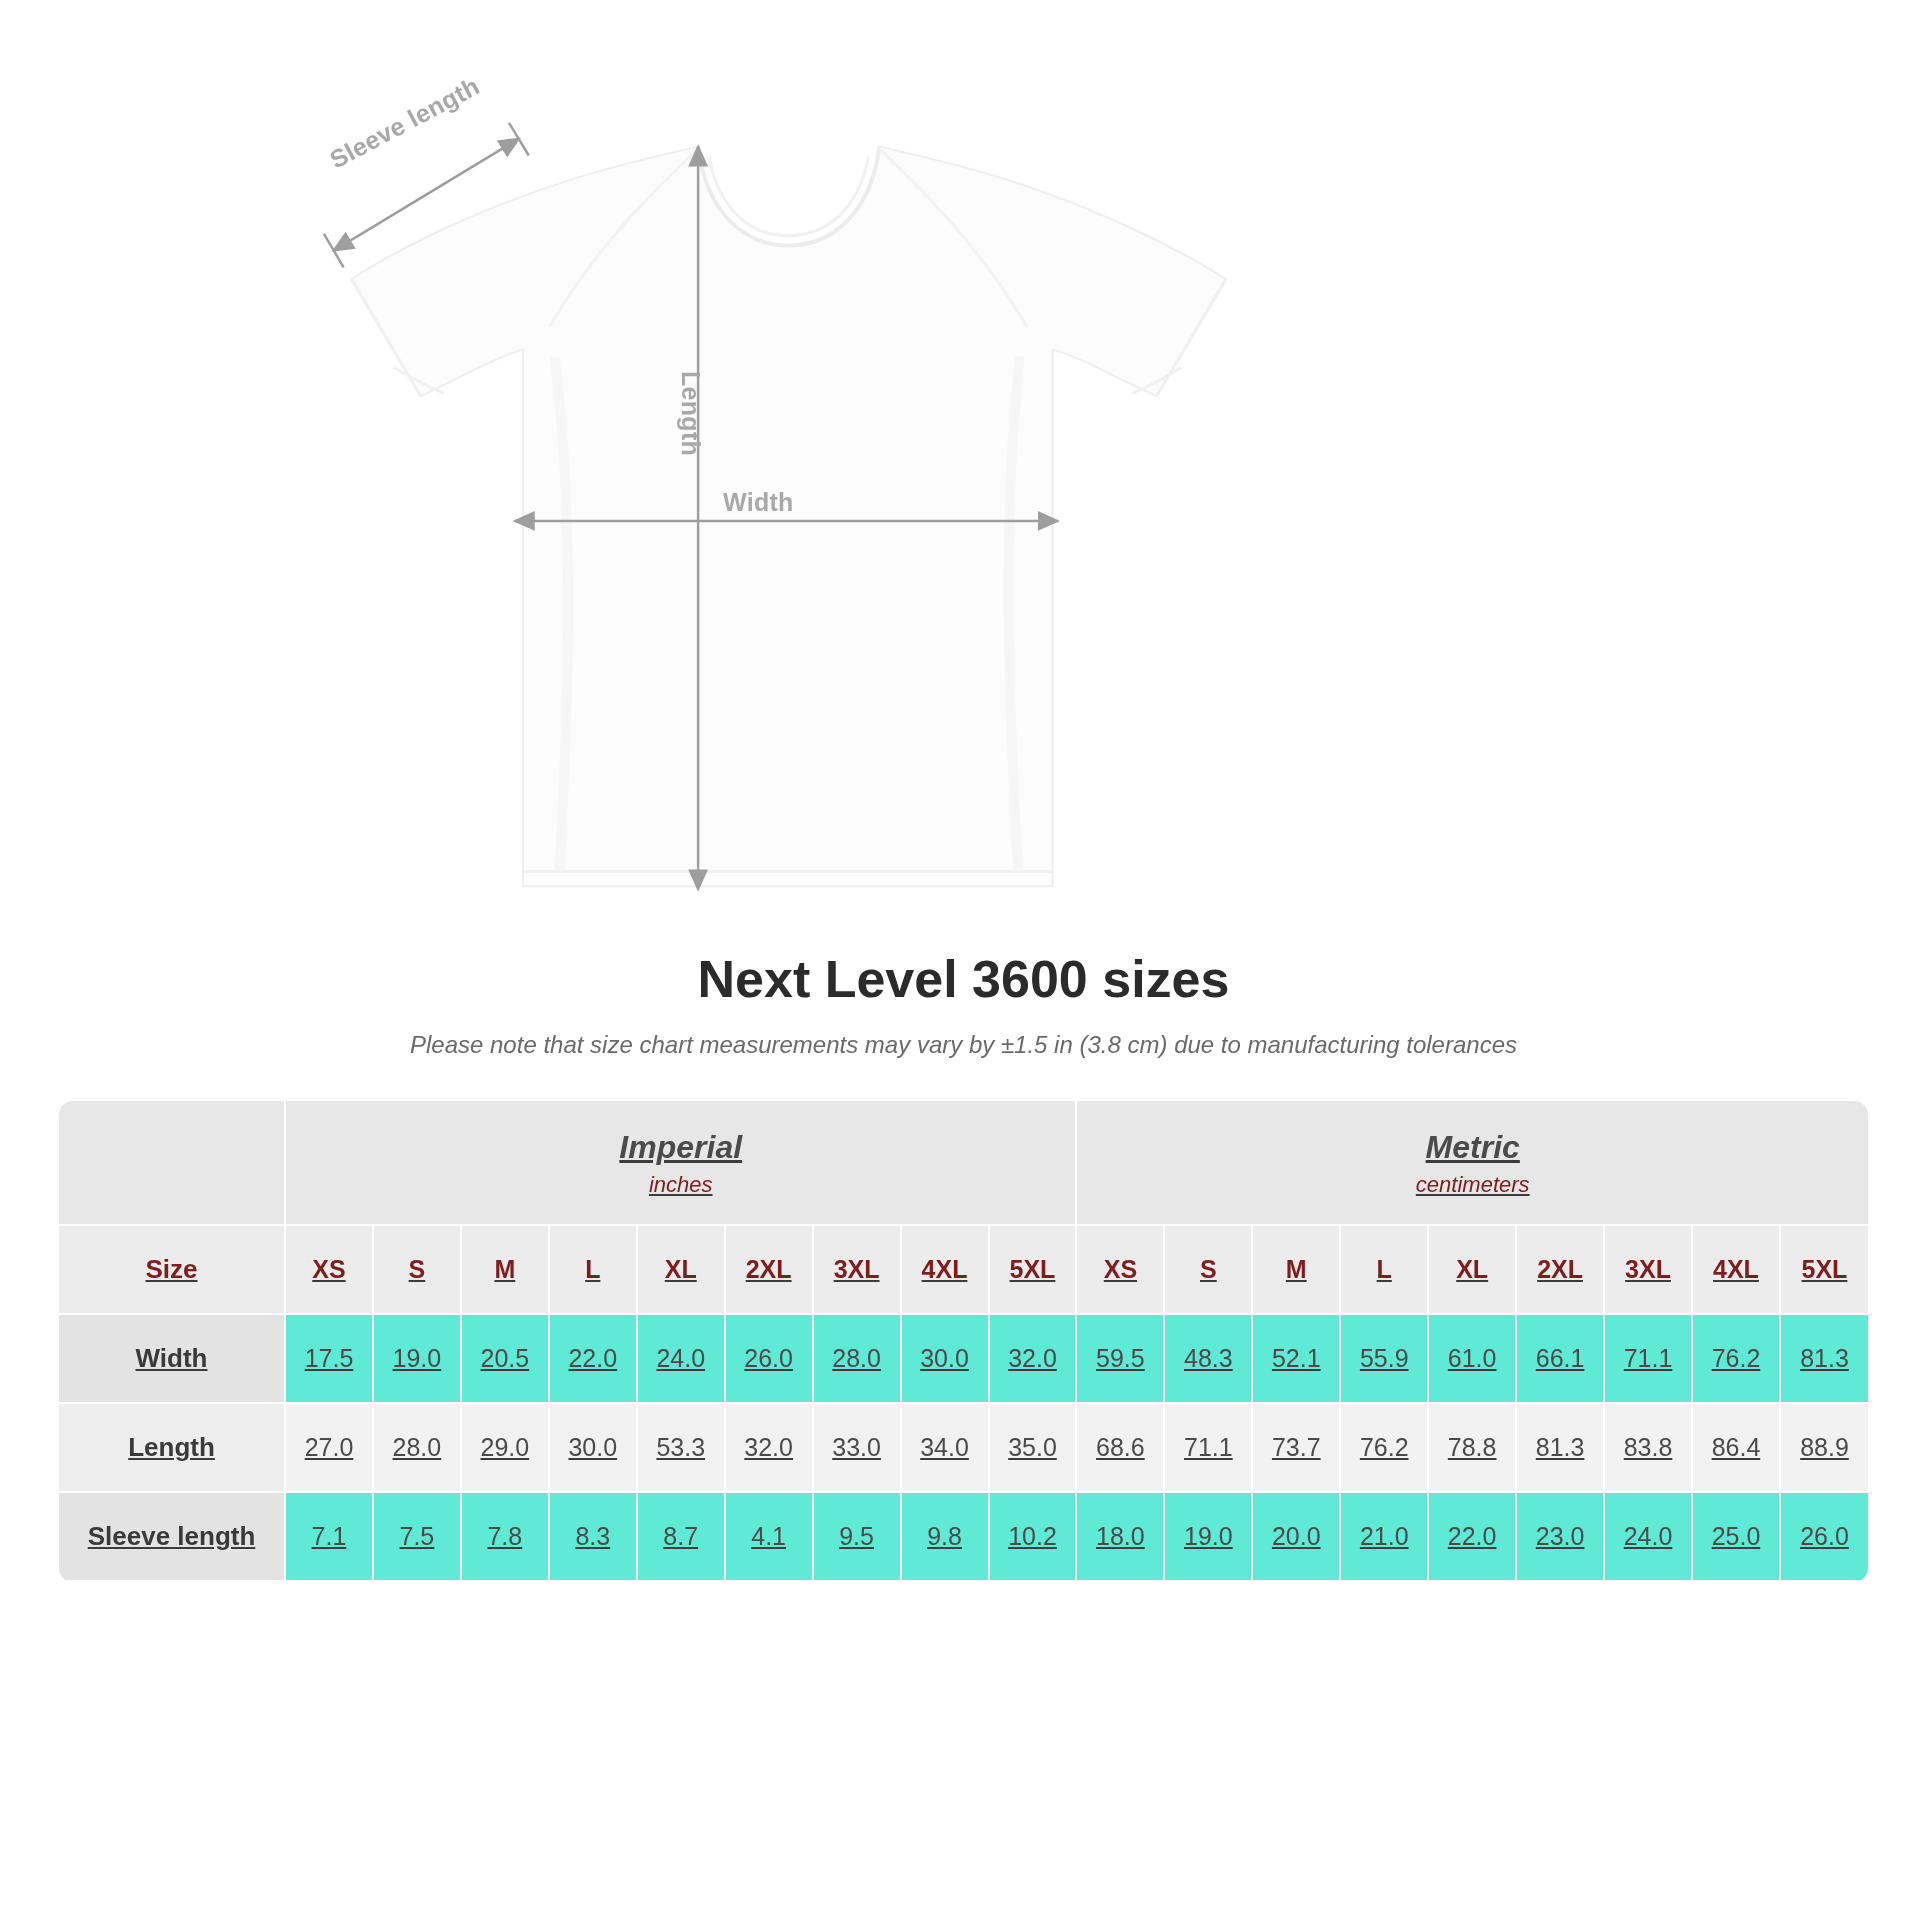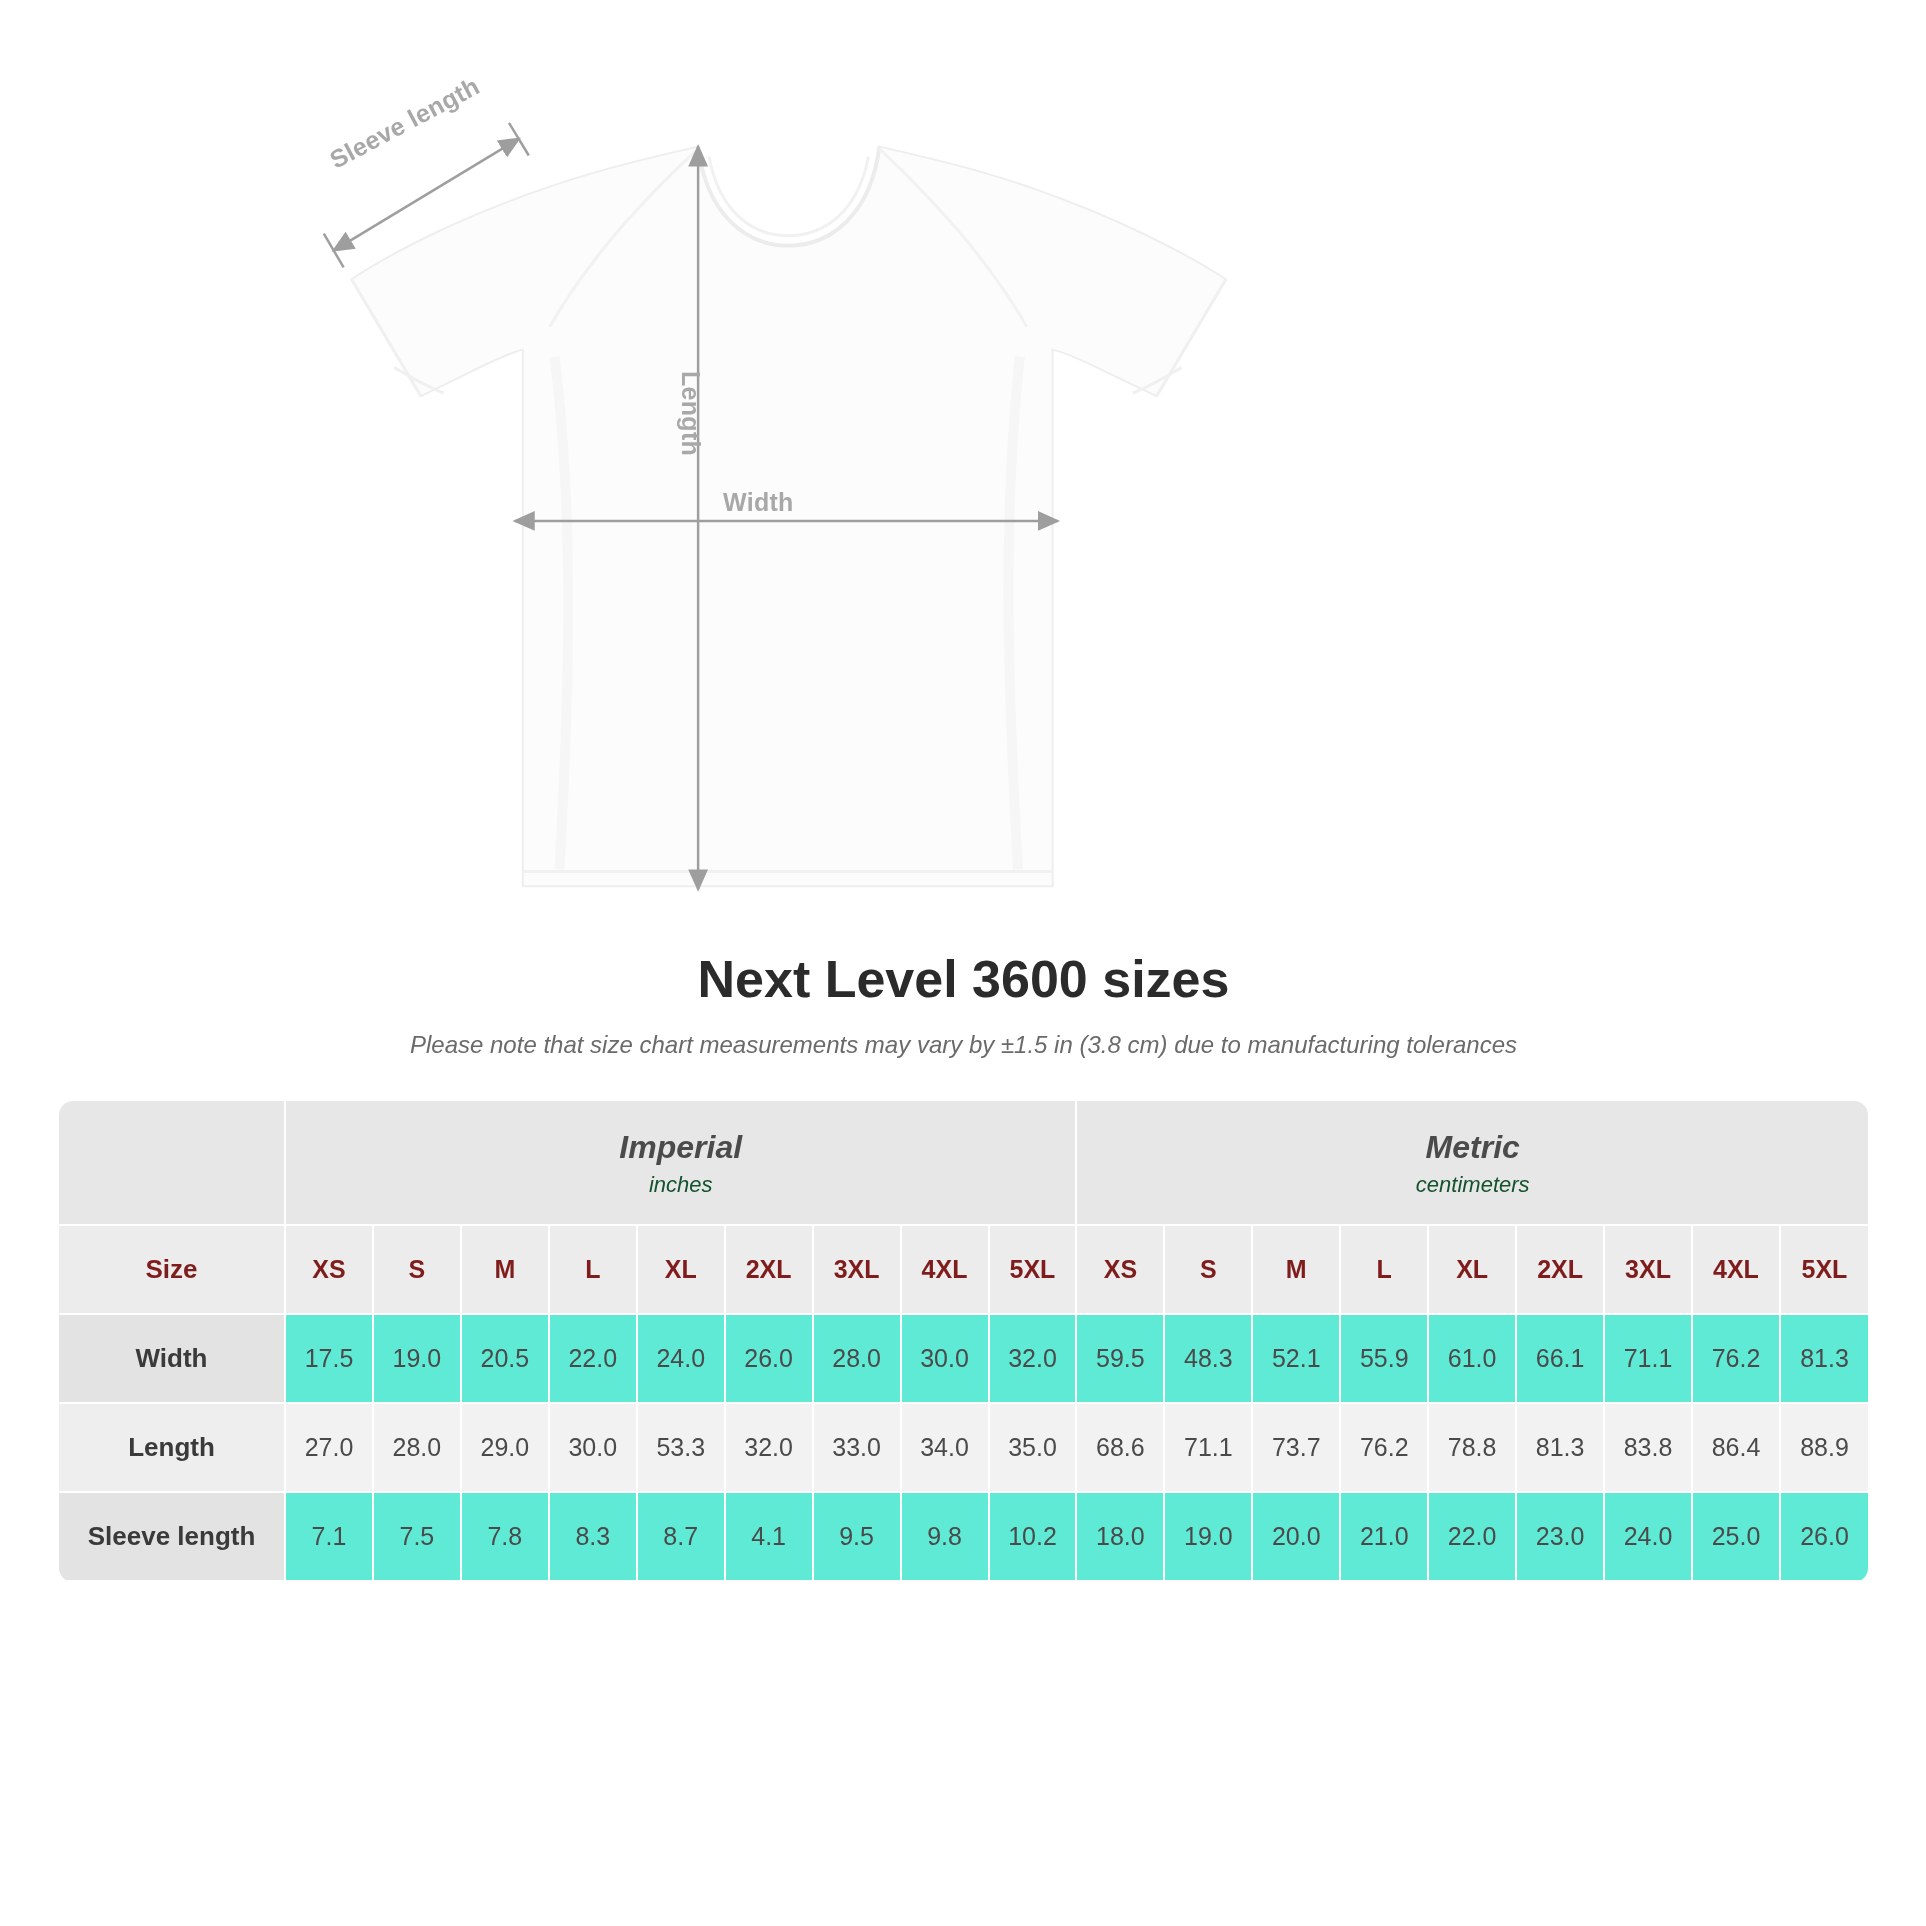--- a/index.html
+++ b/index.html
@@ -75,40 +75,41 @@
   
   .table-wrap {
     margin: 42px 59px 0 59px;
     border-radius: 14px;
     overflow: hidden;
   }
   table.size-table {
     width: 100%;
     border-collapse: collapse;
     table-layout: fixed;
+    text-decoration: underline;
   }
   table.size-table col.first { width: 226px; }
 
   .unit-head td {
     background: #e7e7e7;
     text-align: center;
     padding: 26px 0 22px 0;
     vertical-align: middle;
   }
   .unit-head .unit-name {
     font-size: 32px;
     font-weight: bold;
     font-style: italic;
     color: #4b4b4b;
     line-height: 1.25;
   }
   .unit-head .unit-sub {
     font-size: 22px;
     font-style: italic;
-    color: #14532d;
+    color: #7f1d1d;
     line-height: 1.6;
   }
 
   .size-table td {
     border-right: 2px solid #ffffff;
     border-bottom: 2px solid #ffffff;
   }
   .size-table tr td:last-child { border-right: none; }
 
   .row-size td {

